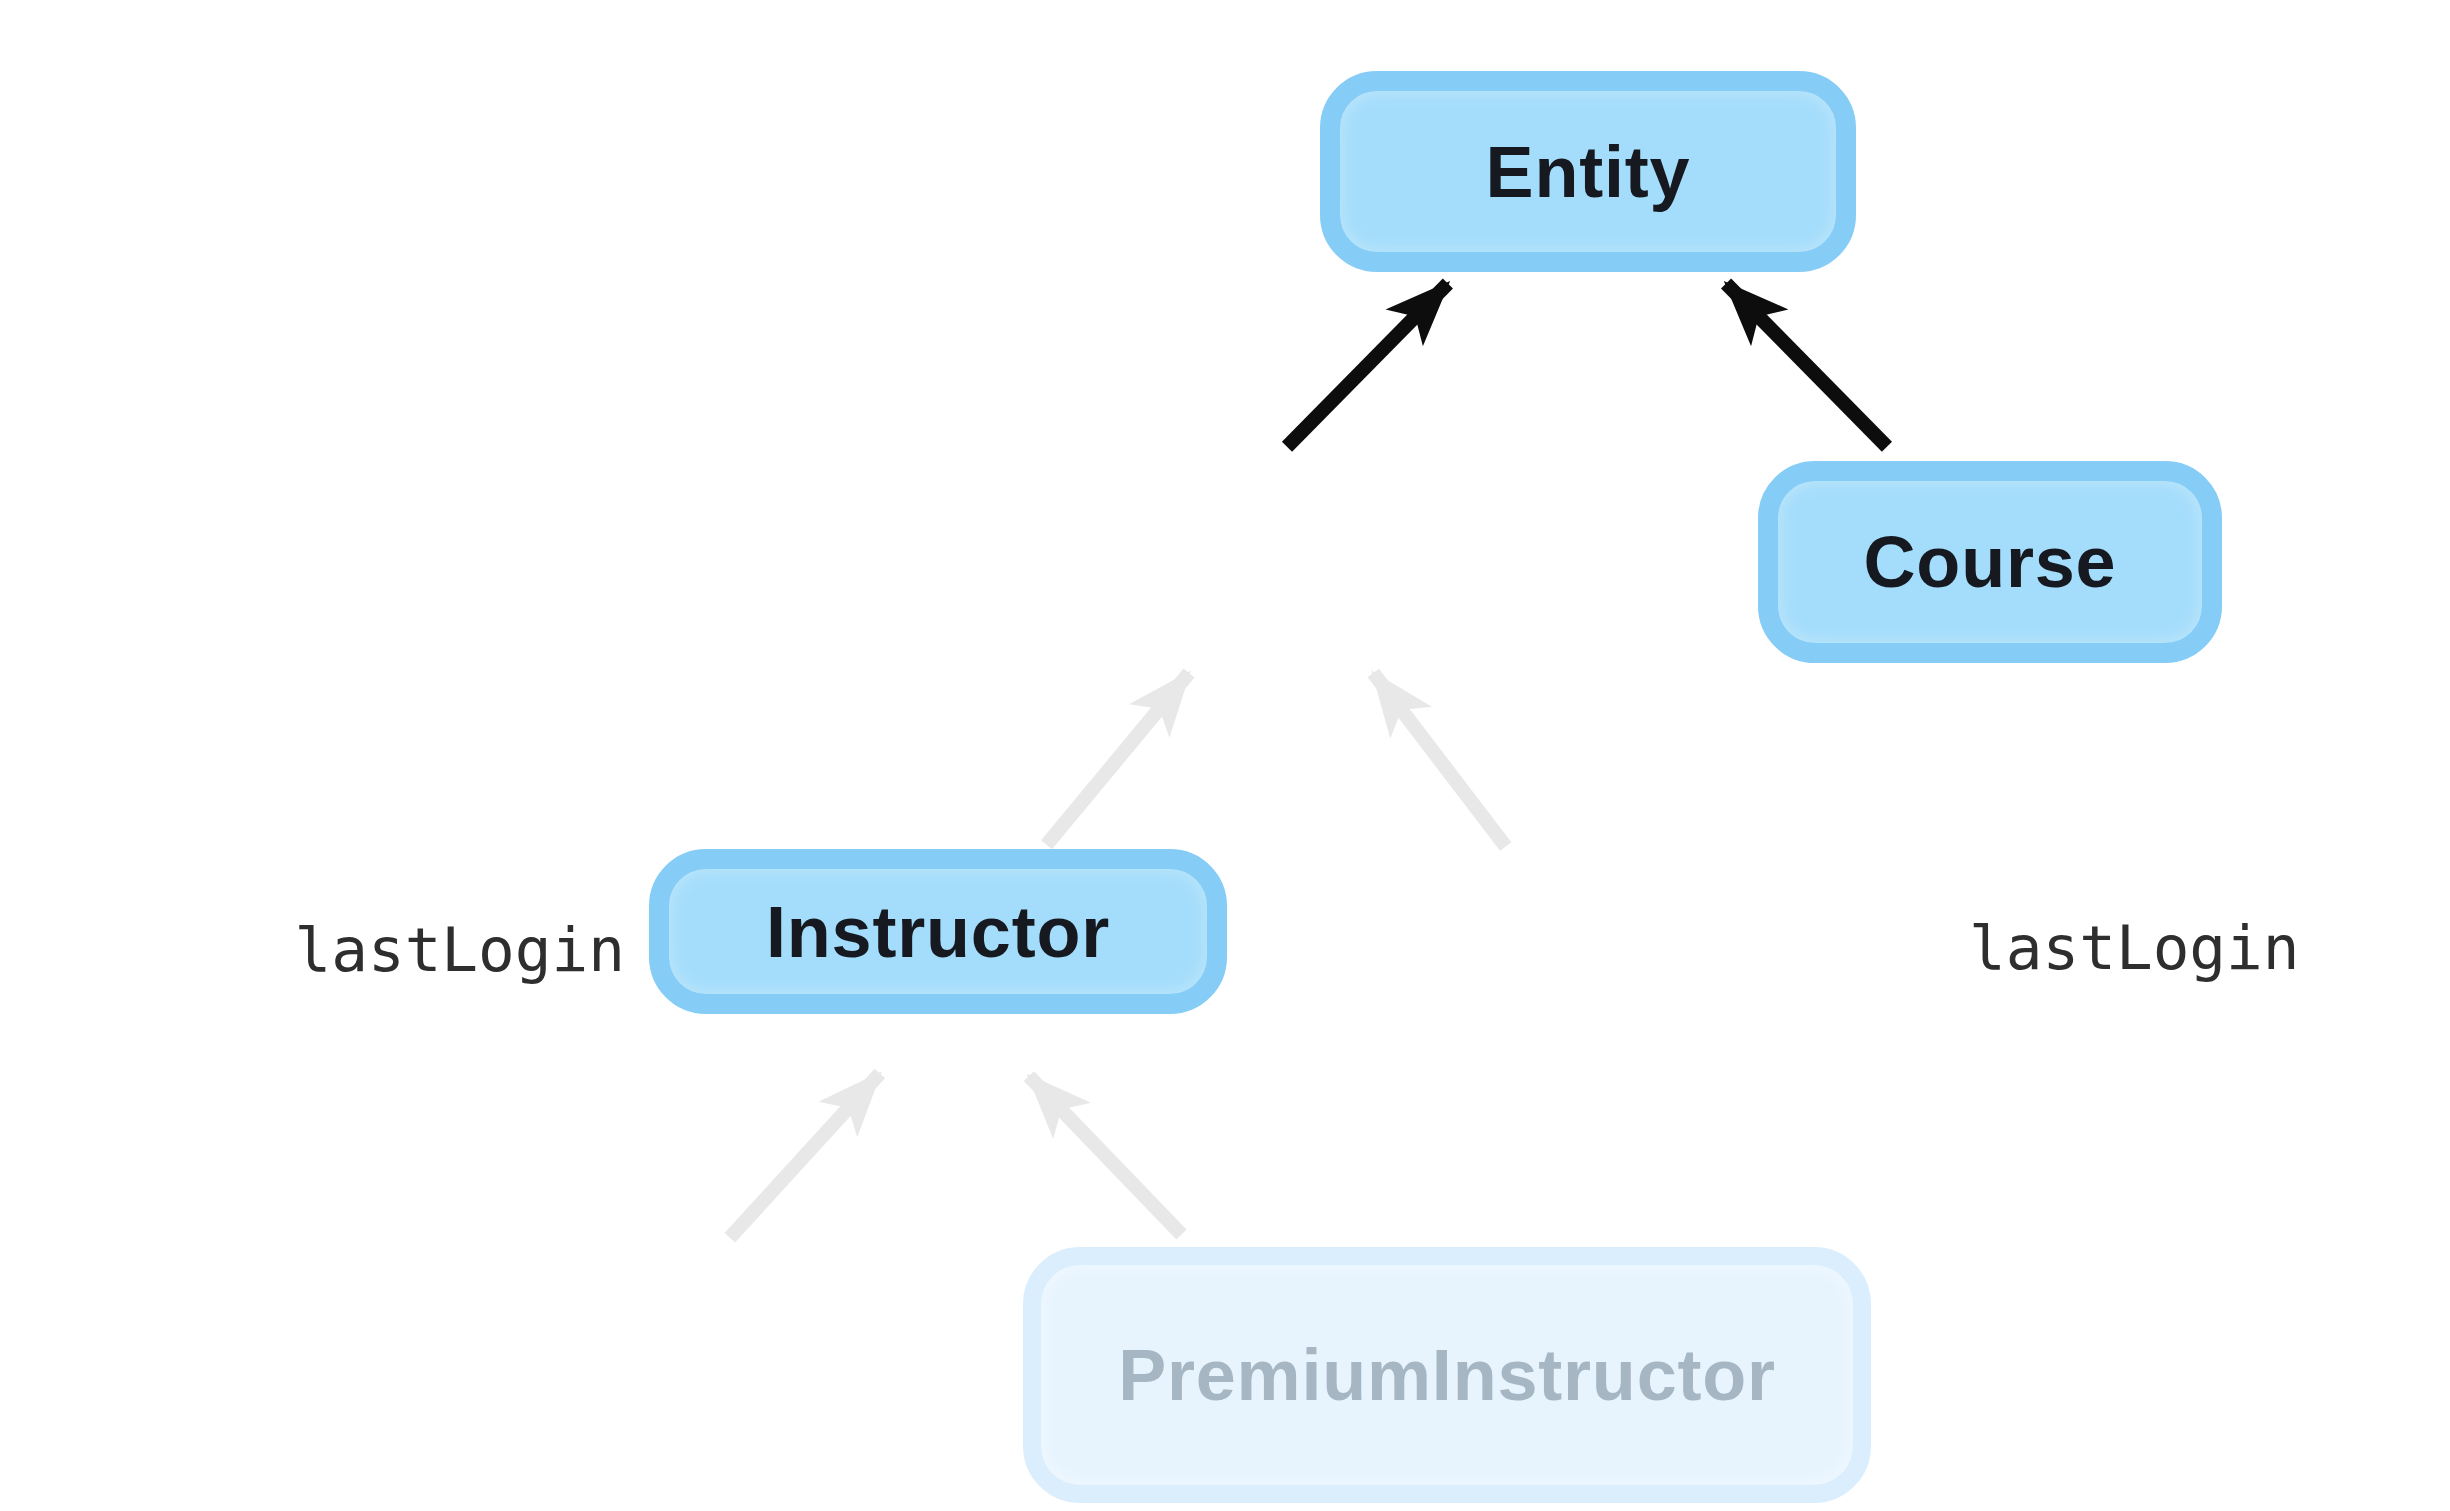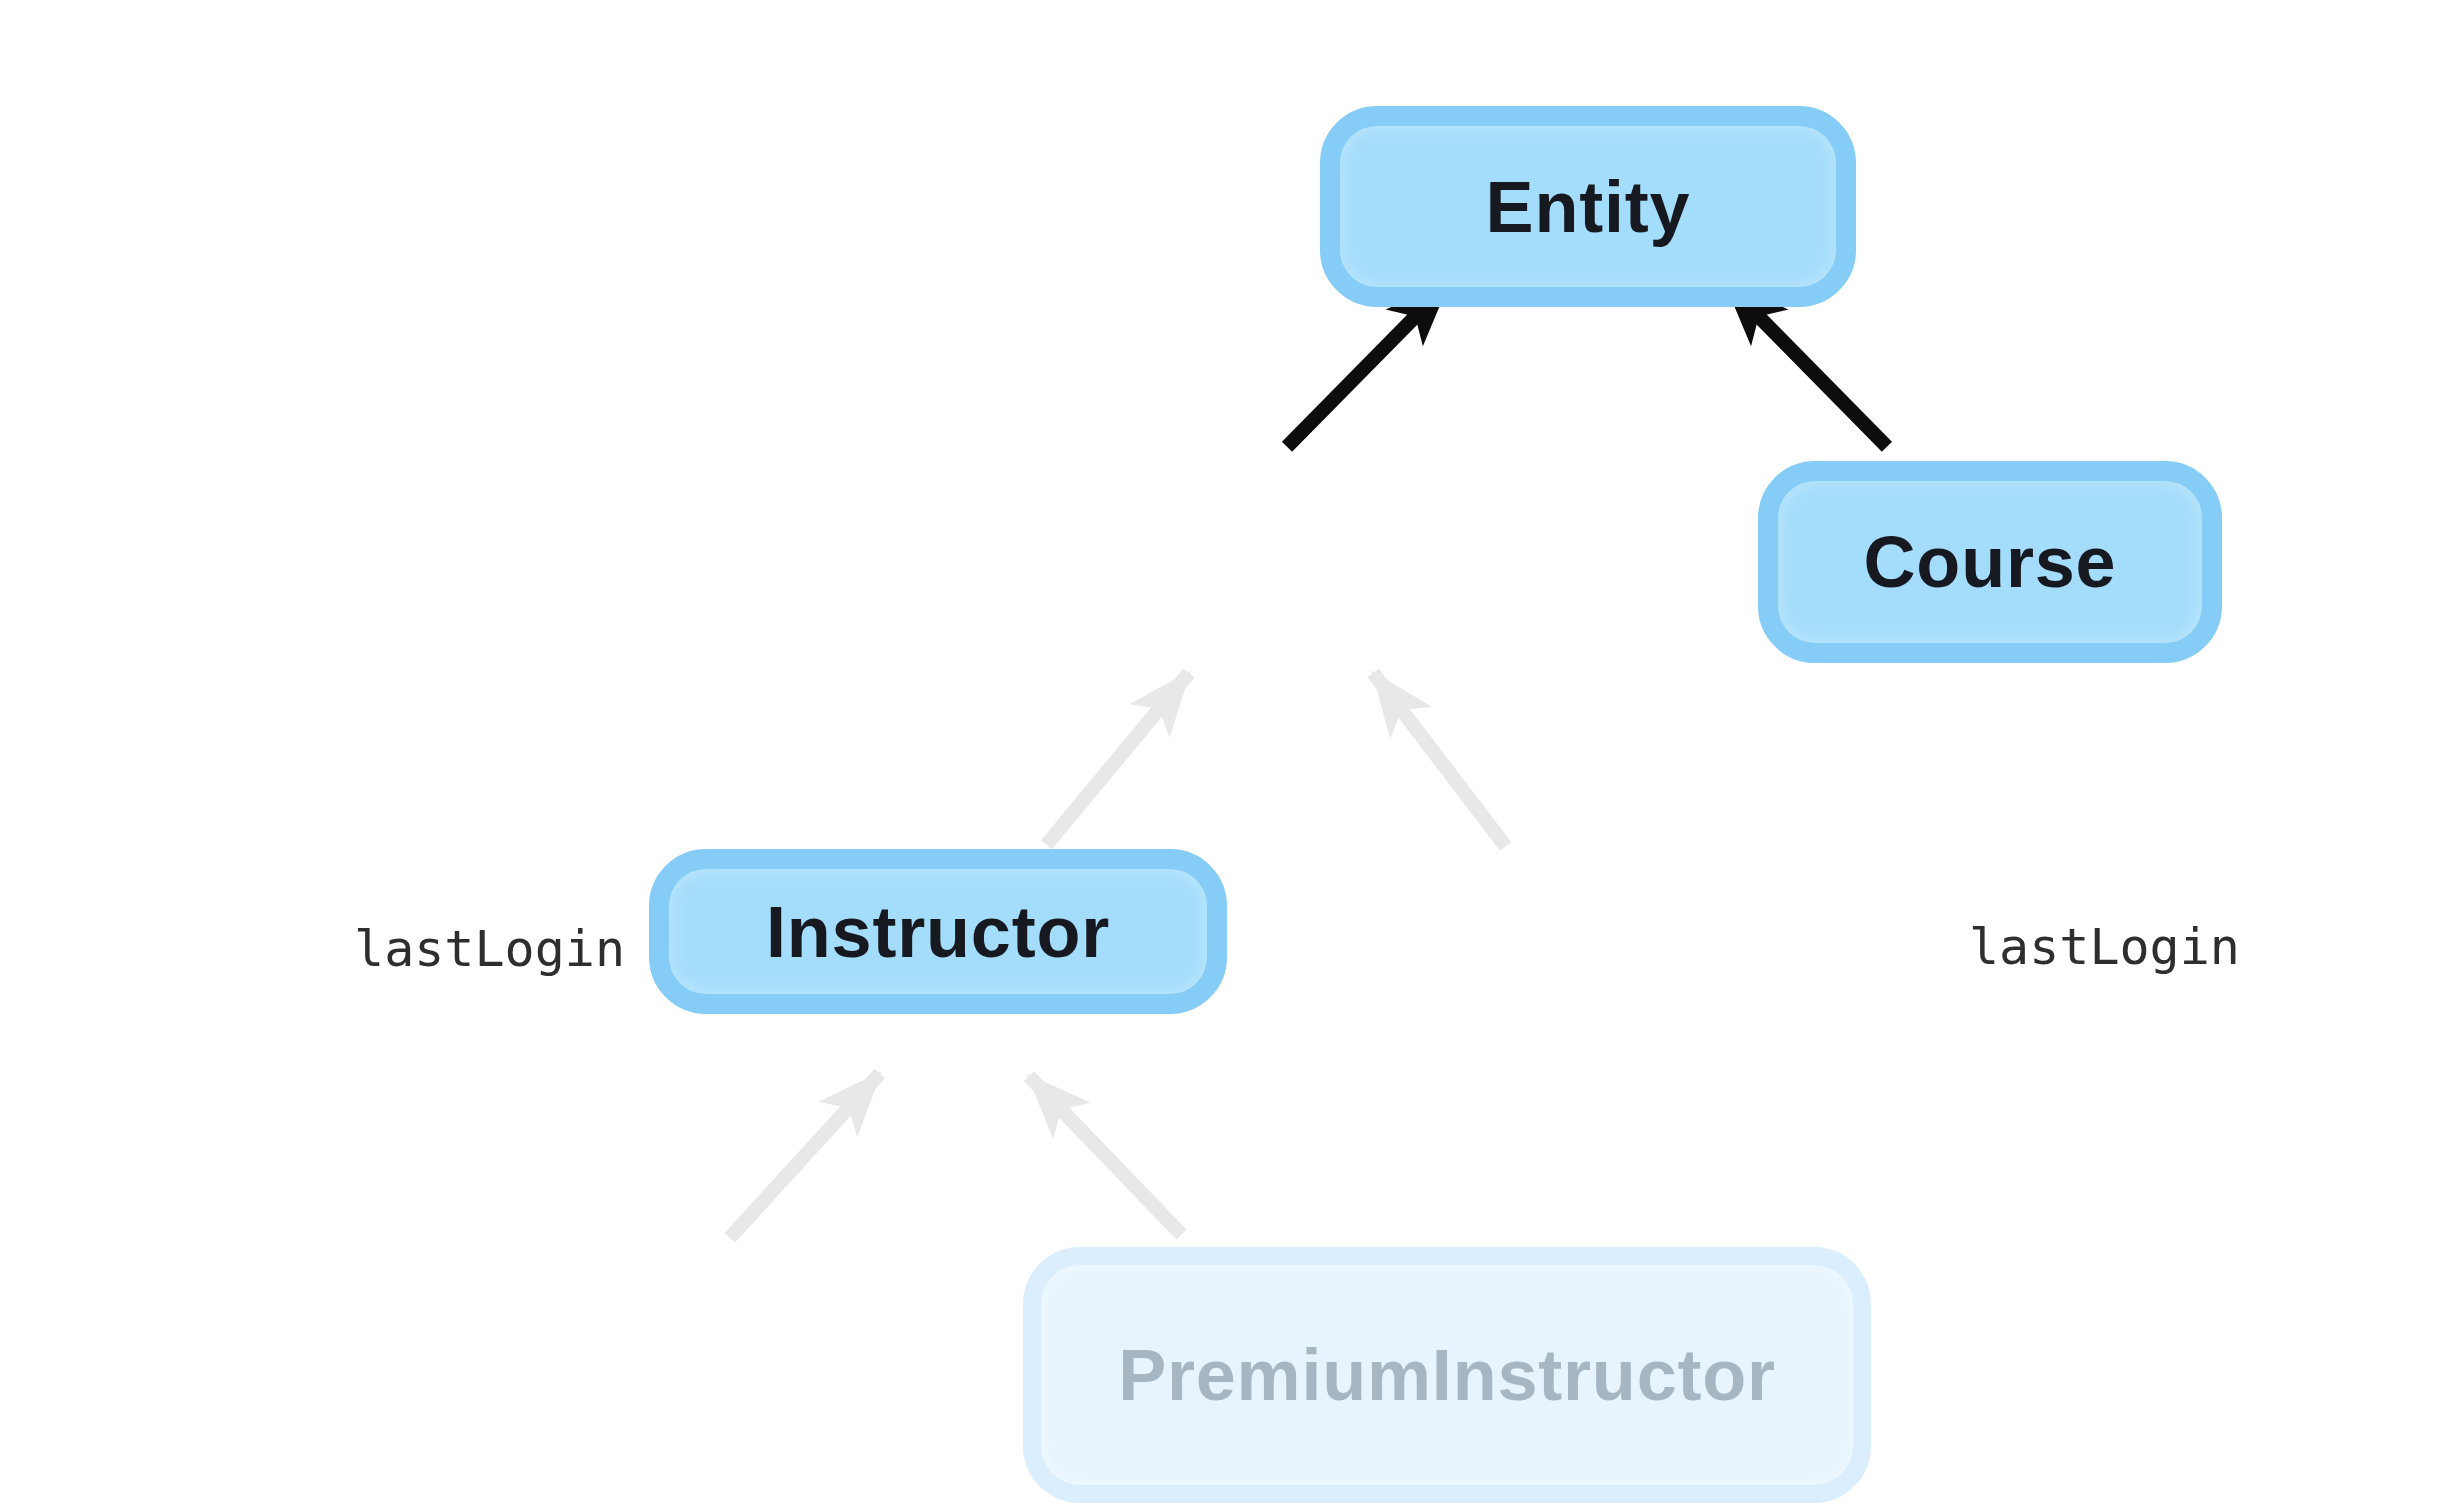--- a/index.html
+++ b/index.html
@@ -44,21 +44,21 @@
   }
   .node.faded {
     background: var(--faded-fill, #e7f4fe);
     border: 18.4px solid var(--faded-border, #dbeefd);
     color: var(--faded-text, #a6b6c2);
     box-shadow: inset 0 0 18.4px rgba(255,255,255,0.5);
   }
   .annotation {
     position: absolute;
     font-family: "DejaVu Sans Mono", monospace;
-    font-size: 50px;
+    font-size: 61px;
     color: var(--annotation-text, #2e2e2e);
     display: flex;
     align-items: center;
     white-space: nowrap;
   }
   .annotation.align-right { justify-content: flex-end; }
 </style>
 </head>
 <body>
 
@@ -76,21 +76,21 @@
     <g id="edge-lines">
         <line x1="1536" y1="533" x2="1728" y2="338" stroke-width="17" class="active" marker-end="url(#arrow-active)"></line>
         <line x1="2252" y1="533" x2="2060" y2="338" stroke-width="17" class="active" marker-end="url(#arrow-active)"></line>
         <line x1="1249" y1="1008" x2="1419" y2="803" stroke-width="17" class="faded" marker-end="url(#arrow-faded)"></line>
         <line x1="1797" y1="1010" x2="1639" y2="803" stroke-width="17" class="faded" marker-end="url(#arrow-faded)"></line>
         <line x1="871" y1="1477" x2="1050" y2="1281" stroke-width="17" class="faded" marker-end="url(#arrow-faded)"></line>
         <line x1="1410" y1="1473" x2="1228" y2="1284" stroke-width="17" class="faded" marker-end="url(#arrow-faded)"></line>
       </g>
   </svg>
 
-  <div class="node highlighted" style="left:1320px; top:71px;  width:536px; height:201px;margin-top:35px;">Entity</div>
+  <div class="node highlighted" style="left:1320px; top:71px;  width:536px; height:201px;">Entity</div>
 
 
   <div class="node highlighted" style="left:1758px; top:461px; width:464px; height:202px;">Course</div>
 
   <div class="node highlighted" style="left:649px;  top:849px; width:578px; height:165px;">Instructor</div>
 
 
 
   <div class="node faded" style="left:1023px; top:1247px; width:848px; height:256px;">PremiumInstructor</div>
 

